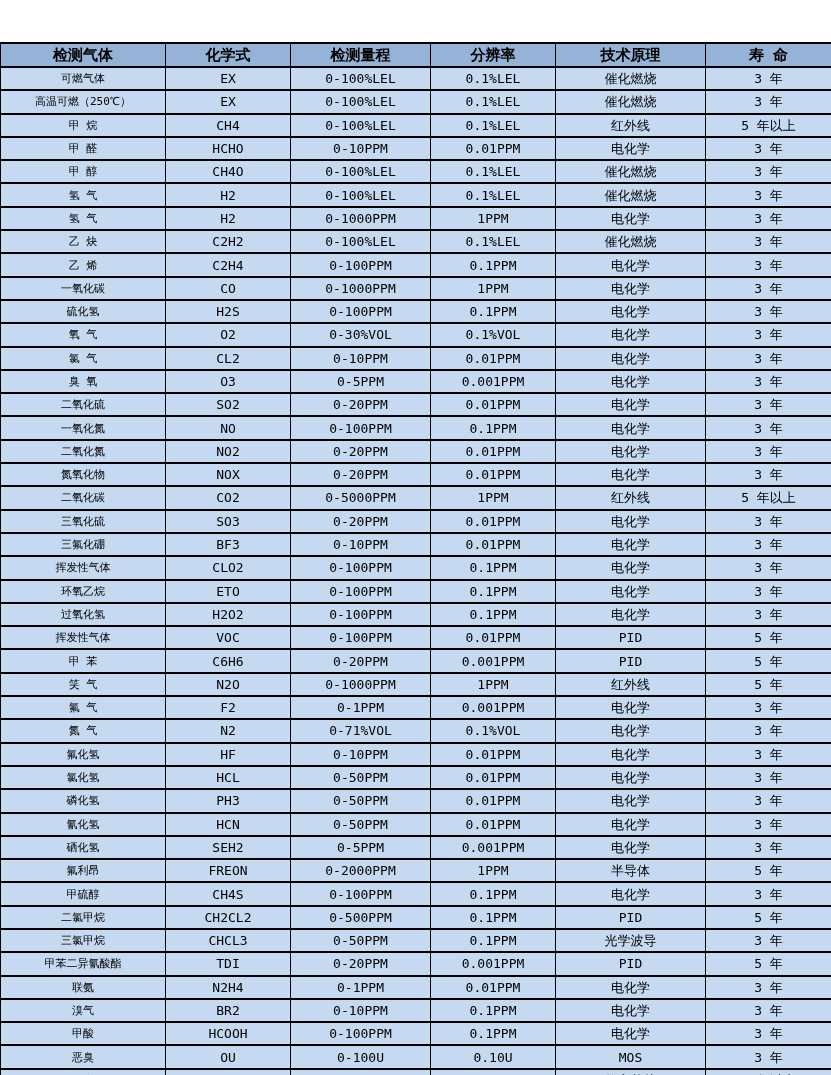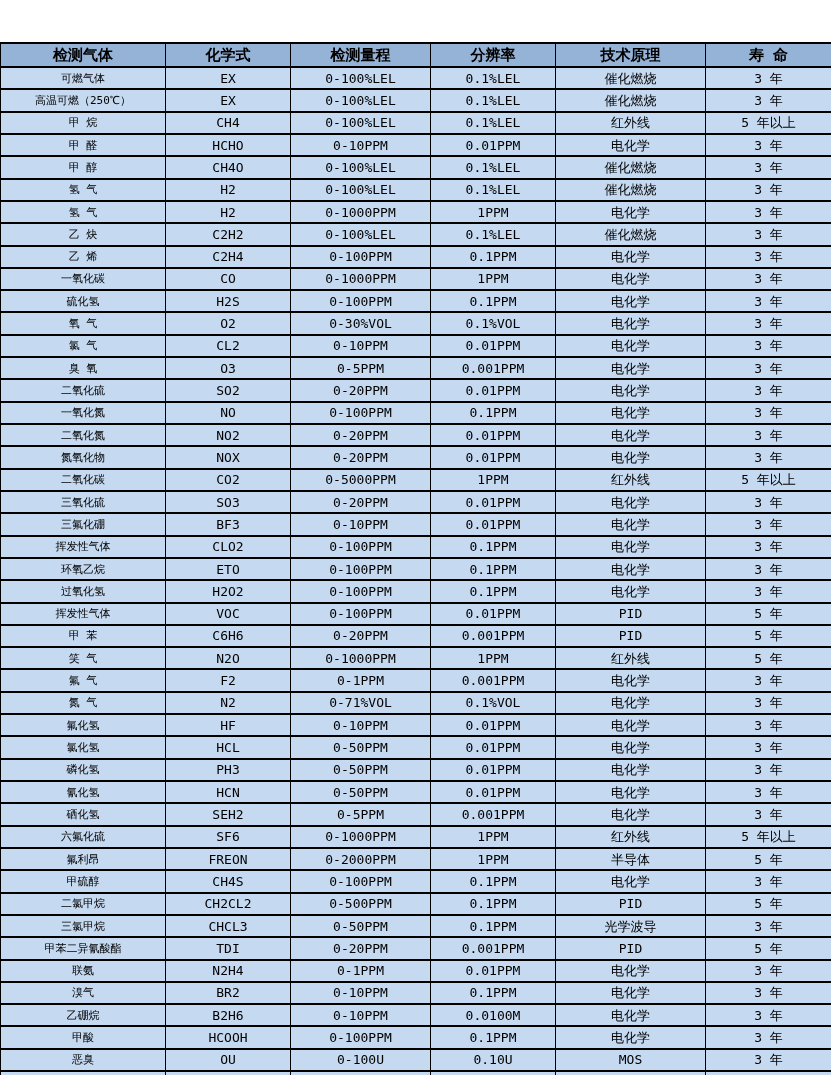--- a/index.html
+++ b/index.html
@@ -335,28 +335,20 @@
       </tr>
       <tr data-name="table-row">
         <td class="col-0" data-name="cell">硒化氢</td>
         <td class="col-1" data-name="cell">SEH2</td>
         <td class="col-2" data-name="cell">0-5PPM</td>
         <td class="col-3" data-name="cell">0.001PPM</td>
         <td class="col-4" data-name="cell">电化学</td>
         <td class="col-5" data-name="cell">3 年</td>
       </tr>
       <tr data-name="table-row">
-        <td class="col-0" data-name="cell">六氟化硫</td>
-        <td class="col-1" data-name="cell">SF6</td>
-        <td class="col-2" data-name="cell">0-1000PPM</td>
-        <td class="col-3" data-name="cell">1PPM</td>
-        <td class="col-4" data-name="cell">红外线</td>
-        <td class="col-5" data-name="cell">5 年以上</td>
-      </tr>
-      <tr data-name="table-row">
         <td class="col-0" data-name="cell">氟利昂</td>
         <td class="col-1" data-name="cell">FREON</td>
         <td class="col-2" data-name="cell">0-2000PPM</td>
         <td class="col-3" data-name="cell">1PPM</td>
         <td class="col-4" data-name="cell">半导体</td>
         <td class="col-5" data-name="cell">5 年</td>
       </tr>
       <tr data-name="table-row">
         <td class="col-0" data-name="cell">甲硫醇</td>
         <td class="col-1" data-name="cell">CH4S</td>
@@ -395,28 +387,20 @@
         <td class="col-2" data-name="cell">0-1PPM</td>
         <td class="col-3" data-name="cell">0.01PPM</td>
         <td class="col-4" data-name="cell">电化学</td>
         <td class="col-5" data-name="cell">3 年</td>
       </tr>
       <tr data-name="table-row">
         <td class="col-0" data-name="cell">溴气</td>
         <td class="col-1" data-name="cell">BR2</td>
         <td class="col-2" data-name="cell">0-10PPM</td>
         <td class="col-3" data-name="cell">0.1PPM</td>
-        <td class="col-4" data-name="cell">电化学</td>
-        <td class="col-5" data-name="cell">3 年</td>
-      </tr>
-      <tr data-name="table-row">
-        <td class="col-0" data-name="cell">乙硼烷</td>
-        <td class="col-1" data-name="cell">B2H6</td>
-        <td class="col-2" data-name="cell">0-10PPM</td>
-        <td class="col-3" data-name="cell">0.0100M</td>
         <td class="col-4" data-name="cell">电化学</td>
         <td class="col-5" data-name="cell">3 年</td>
       </tr>
       <tr data-name="table-row">
         <td class="col-0" data-name="cell">甲酸</td>
         <td class="col-1" data-name="cell">HCOOH</td>
         <td class="col-2" data-name="cell">0-100PPM</td>
         <td class="col-3" data-name="cell">0.1PPM</td>
         <td class="col-4" data-name="cell">电化学</td>
         <td class="col-5" data-name="cell">3 年</td>

